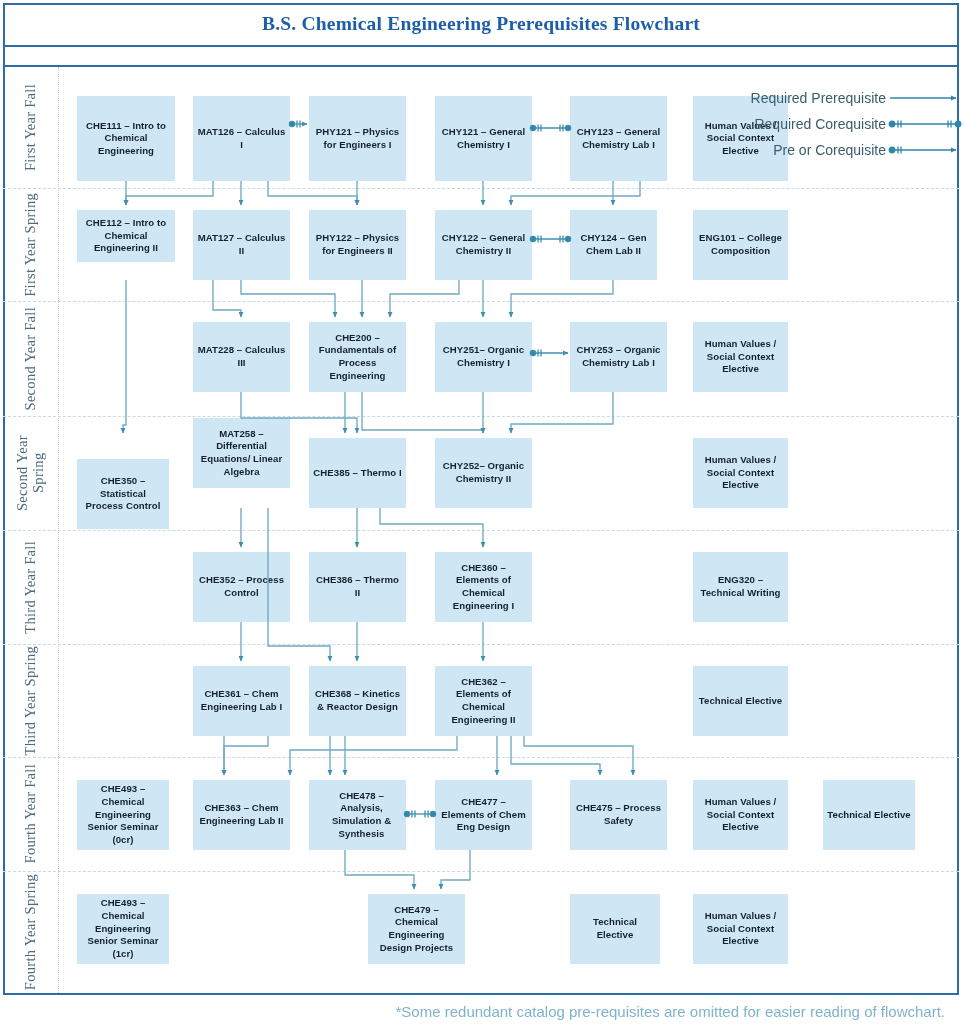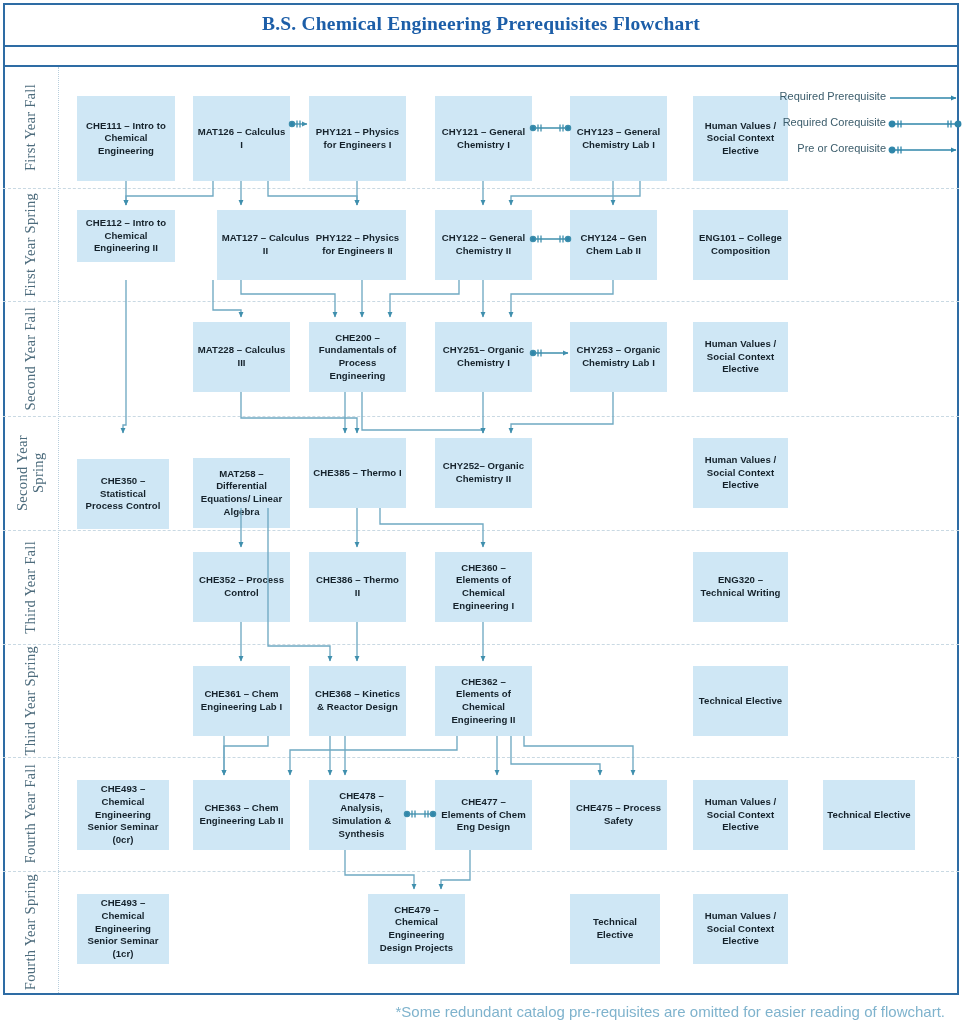--- a/index.html
+++ b/index.html
@@ -35,21 +35,21 @@
   .box{position:absolute;background:#cfe7f5;box-sizing:border-box;
        display:flex;align-items:center;justify-content:center;
        text-align:center;padding:2px 4px;}
   .box span{font-size:9.6px;font-weight:bold;color:#15222b;line-height:1.32;
             letter-spacing:.05px;}
 
   
   #legend{position:absolute;left:800px;top:90px;width:162px;height:72px;}
   .leg-row{position:absolute;right:0;height:18px;width:162px;}
   .leg-row .lbl{position:absolute;right:76px;top:0;white-space:nowrap;
-                font-size:11px;color:#3b5c6b;}
+                font-size:14px;color:#3b5c6b;}
   .leg-row svg{position:absolute;right:0;top:2px;}
 
   
   #wires{position:absolute;left:0;top:0;width:965px;height:1024px;
          pointer-events:none;}
 
   
   #footnote{position:absolute;left:0;top:1003px;width:945px;text-align:right;
             font-size:15px;color:#7fb3cd;}
 </style>
@@ -115,21 +115,21 @@
     </div>
     <div class="box" style="left: 570px; top: 96px; width: 97px; height: 85px;">
       <span>CHY123 – General Chemistry Lab I</span>
     </div>
     <div class="box" style="left: 693px; top: 96px; width: 95px; height: 85px;">
       <span>Human Values / Social Context Elective</span>
     </div>
     <div class="box" style="left: 77px; top: 210px; width: 98px; height: 52px;">
       <span>CHE112 – Intro to Chemical Engineering II</span>
     </div>
-    <div class="box" style="left: 193px; top: 210px; width: 97px; height: 70px; margin-left: 24px;">
+    <div class="box" style="left: 193px; top: 210px; width: 97px; height: 70px;">
       <span>MAT127 – Calculus II</span>
     </div>
     <div class="box" style="left: 309px; top: 210px; width: 97px; height: 70px;">
       <span>PHY122 – Physics for Engineers II</span>
     </div>
     <div class="box" style="left: 435px; top: 210px; width: 97px; height: 70px;">
       <span>CHY122 – General Chemistry II</span>
     </div>
     <div class="box" style="left: 570px; top: 210px; width: 87px; height: 70px;">
       <span>CHY124 – Gen Chem Lab II</span>
@@ -148,21 +148,21 @@
     </div>
     <div class="box" style="left: 570px; top: 322px; width: 97px; height: 70px;">
       <span>CHY253 – Organic Chemistry Lab I</span>
     </div>
     <div class="box" style="left: 693px; top: 322px; width: 95px; height: 70px;">
       <span>Human Values / Social Context Elective</span>
     </div>
     <div class="box" style="left: 77px; top: 438px; width: 92px; height: 70px; margin-top: 21px;">
       <span>CHE350 – Statistical Process Control</span>
     </div>
-    <div class="box" style="left: 193px; top: 458px; width: 97px; height: 70px;">
+    <div class="box" style="left: 193px; top: 418px; width: 97px; height: 70px;">
       <span>MAT258 – Differential Equations/ Linear Algebra</span>
     </div>
     <div class="box" style="left: 309px; top: 438px; width: 97px; height: 70px;">
       <span>CHE385 – Thermo I</span>
     </div>
     <div class="box" style="left: 435px; top: 438px; width: 97px; height: 70px;">
       <span>CHY252– Organic Chemistry II</span>
     </div>
     <div class="box" style="left: 693px; top: 438px; width: 95px; height: 70px;">
       <span>Human Values / Social Context Elective</span>

